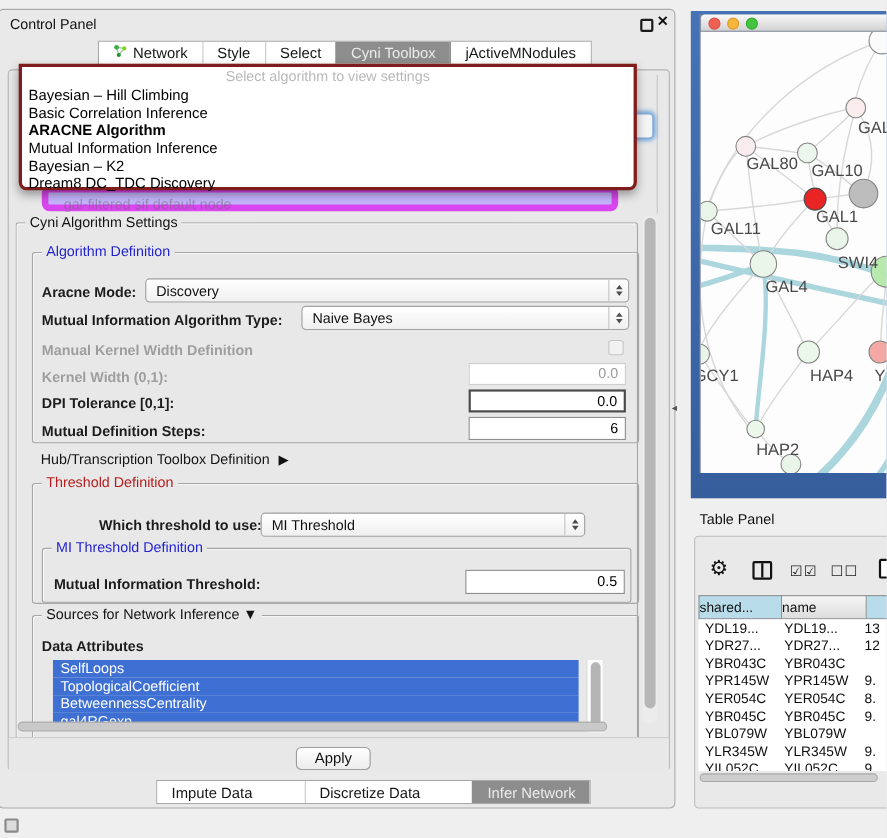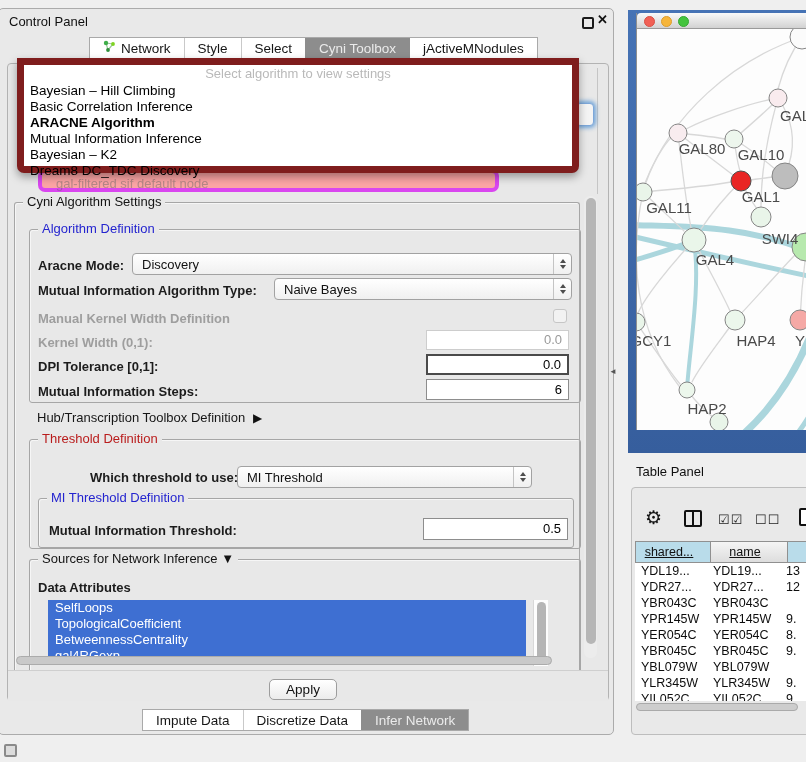--- a/index.html
+++ b/index.html
@@ -15,21 +15,21 @@
   
   .seg{position:absolute;display:flex;height:22px;border:1px solid #a9a9a9;border-radius:0;overflow:hidden;background:#fff;box-sizing:border-box;}
   .seg .tab{display:flex;align-items:center;gap:5px;padding:0 13px;font-size:13.5px;color:#161616;background:#fff;border-left:1px solid #c9c9c9;white-space:nowrap;}
   .seg .tab:first-child{border-left:none;}
   .seg .tab.sel{background:#8d8d8d;color:#ebebeb;border-left-color:#8d8d8d;}
   .seg .tab.sel + .tab{border-left-color:#8d8d8d;}
 
   
   .cp-pane{position:absolute;left:8px;top:62px;width:602px;height:638px;background:#e8e8e8;border:1px solid #b3b3b3;border-radius:4px;box-sizing:border-box;}
   .pane-vline{position:absolute;left:589px;top:4px;width:1px;height:126px;background:#c5c5c5;}
-  .frag-combo{position:absolute;left:30px;top:105px;width:461px;height:23px;border:4px solid #d946ef;border-radius:7px;background:#fca5a5;box-sizing:border-box;}
+  .frag-combo{position:absolute;left:30px;top:105px;width:524px;height:23px;border:6px solid #d946ef;border-radius:7px;background:#c4b5fd;box-sizing:border-box;}
   .frag-combo span{display:block;margin:3px 0 0 14px;font-size:13px;color:rgba(100,100,100,0.45);}
   .frag-stepper{position:absolute;left:568px;top:39px;width:16px;height:21px;border-radius:4px;background:#f4f4f4;border:1px solid #7da7d9;box-shadow:0 0 4px 2px rgba(92,153,214,0.85);}
 
   
   .group{position:absolute;border:1px solid #a6a6a6;border-radius:3px;box-sizing:border-box;box-shadow:inset 1px 1px 0 rgba(255,255,255,.6);}
   .group.nobottom{border-bottom:none;}
   .legend{position:absolute;top:-9px;left:8px;background:#e8e8e8;padding:0 4px;font-size:13px;color:#141414;white-space:nowrap;}
   .legend.blue{color:#2424cf;}
   .legend.green{color:#b91c1c;}
 
@@ -59,21 +59,21 @@
 
   .v-scroll{position:absolute;left:576px;top:132px;width:13px;height:462px;background:#ececec;border-radius:6px;}
   .v-scroll .thumb{margin:2px auto 0 auto;width:10px;height:446px;background:#b6b6b6;border-radius:6px;}
   .h-scroll{position:absolute;left:8px;top:592px;width:536px;height:9px;}
   .h-scroll .thumb{width:100%;height:100%;background:#c9c9c9;border:1px solid #ababab;border-radius:5px;box-sizing:border-box;}
 
   .apply-row{position:absolute;left:0px;top:606px;width:600px;height:30px;background:#e8e8e8;border-top:1px solid #cfcfcf;}
   .btn{position:absolute;background:linear-gradient(#ffffff,#ececec);border:1px solid #9d9d9d;border-radius:5px;font-size:13.5px;color:#111;text-align:center;box-sizing:border-box;}
 
   
-  .algo-pop{position:absolute;left:18px;top:57px;width:562px;height:115px;background:#fff;border:7px solid #7f1d1d;border-radius:0 0 7px 7px;box-shadow:0 4px 9px rgba(0,0,0,0.35);z-index:50;box-sizing:border-box;}
+  .algo-pop{position:absolute;left:18px;top:57px;width:562px;height:115px;background:#fff;border:3px solid #7f1d1d;border-radius:0 0 7px 7px;box-shadow:0 4px 9px rgba(0,0,0,0.35);z-index:50;box-sizing:border-box;}
   .algo-prompt{height:18px;line-height:18px;text-align:center;font-size:13px;color:#b9b9b9;}
   .algo-item{height:16px;line-height:16px;font-size:13.5px;color:#000;padding-left:6px;white-space:nowrap;}
   .algo-item.bold{font-weight:bold;}
 
   
   .net-frame{position:absolute;left:628px;top:10px;width:178px;height:443px;background:linear-gradient(180deg,#4673b5,#365e9d);}
   .net-window{position:absolute;left:8px;top:3px;width:170px;height:417px;border-left:1px solid #8f8f8f;box-sizing:border-box;}
   .net-titlebar{position:absolute;left:0;top:0;width:170px;height:16px;background:linear-gradient(#f9f9f9,#d2d2d2);border-bottom:1px solid #9a9a9a;border-top-left-radius:4px;box-sizing:border-box;}
   .light{position:absolute;top:2.5px;width:11px;height:11px;border-radius:50%;box-sizing:border-box;}
   .light.red{left:7px;background:#f16055;border:1px solid #d84f44;}
@@ -89,21 +89,21 @@
   .tp-icon{position:absolute;color:#141414;}
   .gear{left:13px;top:20px;font-size:19px;line-height:19px;}
   .split-icon{left:52px;top:22px;width:18px;height:17px;border:2px solid #111;border-radius:2px;box-sizing:border-box;}
   .split-icon::after{content:"";position:absolute;left:6px;top:0;width:2px;height:13px;background:#111;}
   .cb-pair{top:24px;font-size:13px;letter-spacing:1px;color:#222;}
   .checked-pair{left:86px;}
   .unchecked-pair{left:123px;}
   .doc-icon{left:167px;top:20px;width:14px;height:18px;border:2px solid #111;border-radius:2px;box-sizing:border-box;background:#fff;}
 
   .tp-head{position:absolute;left:3px;top:53px;display:flex;height:22px;}
-  .th{box-sizing:border-box;height:22px;border:1px solid #909090;border-left:none;font-size:12.5px;color:#111;text-align:center;padding:3px 8px 4px 0;text-decoration:underline;}
+  .th{box-sizing:border-box;height:22px;border:1px solid #909090;border-left:none;font-size:12.5px;color:#111;text-align:left;padding:3px 8px 4px 0;}
   .th:first-child{border-left:1px solid #909090;}
   .th.blue{background:#b9dcea;}
   .th.gray{background:linear-gradient(#f5f5f5,#dddddd);}
   .tp-rows{position:absolute;left:3px;top:75px;width:183px;height:138px;background:#fff;overflow:hidden;}
   .trow{display:flex;height:16px;}
   .td{box-sizing:border-box;font-size:12.5px;color:#0d0d0d;padding-left:6px;line-height:16px;white-space:nowrap;overflow:hidden;}
   .tp-hscroll{position:absolute;left:4px;top:215px;width:162px;height:8px;}
   .tp-hscroll .thumb{width:100%;height:100%;background:#cdcdcd;border:1px solid #aaaaaa;border-radius:4px;box-sizing:border-box;}
 
   .mini-dock{position:absolute;left:4px;top:744px;width:13px;height:13px;border:2px solid #8a8a8a;border-radius:2px;background:#dcdcdc;box-sizing:border-box;}
@@ -175,21 +175,21 @@
 
           <div class="lbl dis" style="left:8px;top:81px;">Manual Kernel Width Definition</div>
           <div class="checkbox" style="left:523px;top:79px;"></div>
 
           <div class="lbl dis" style="left:8px;top:105px;">Kernel Width (0,1):</div>
           <div class="field dis" style="left:396px;top:100px;width:143px;height:20px;">0.0</div>
 
           <div class="lbl" style="left:8px;top:129px;">DPI Tolerance [0,1]:</div>
           <div class="field focus" style="left:396px;top:124px;width:143px;height:21px;">0.0</div>
 
-          <div class="lbl" style="left:8px;top:154px;">Mutual Information Steps:</div>
+          <div class="lbl" style="left:8px;top:154px;">Mutual Definition Steps:</div>
           <div class="field norm" style="left:396px;top:149px;width:143px;height:21px;">6</div>
         </div>
 
         <div class="hub-row" style="left:22px;top:207px;">
           <span>Hub/Transcription Toolbox Definition</span><span class="hub-arrow">▶</span>
         </div>
 
         <div class="group" style="left:14px;top:236px;width:552px;height:110px;">
           <div class="legend green">Threshold Definition</div>
 
@@ -233,21 +233,21 @@
         </div>
       <div class="h-scroll">
           <div class="thumb"></div>
         </div>
 
       <div class="apply-row">
         <button class="btn" style="left:261px;top:8px;width:68px;height:21px;">Apply</button>
       </div>
     </div>
 
-    <div class="seg" id="bottom-tabs" style="left:143px;top:700px;">
+    <div class="seg" id="bottom-tabs" style="left:143px;top:700px;gap:34px;">
         <div class="tab">
           <span>Impute Data</span>
         </div>
         <div class="tab">
           <span>Discretize Data</span>
         </div>
         <div class="tab sel">
           <span>Infer Network</span>
         </div>
       </div>

